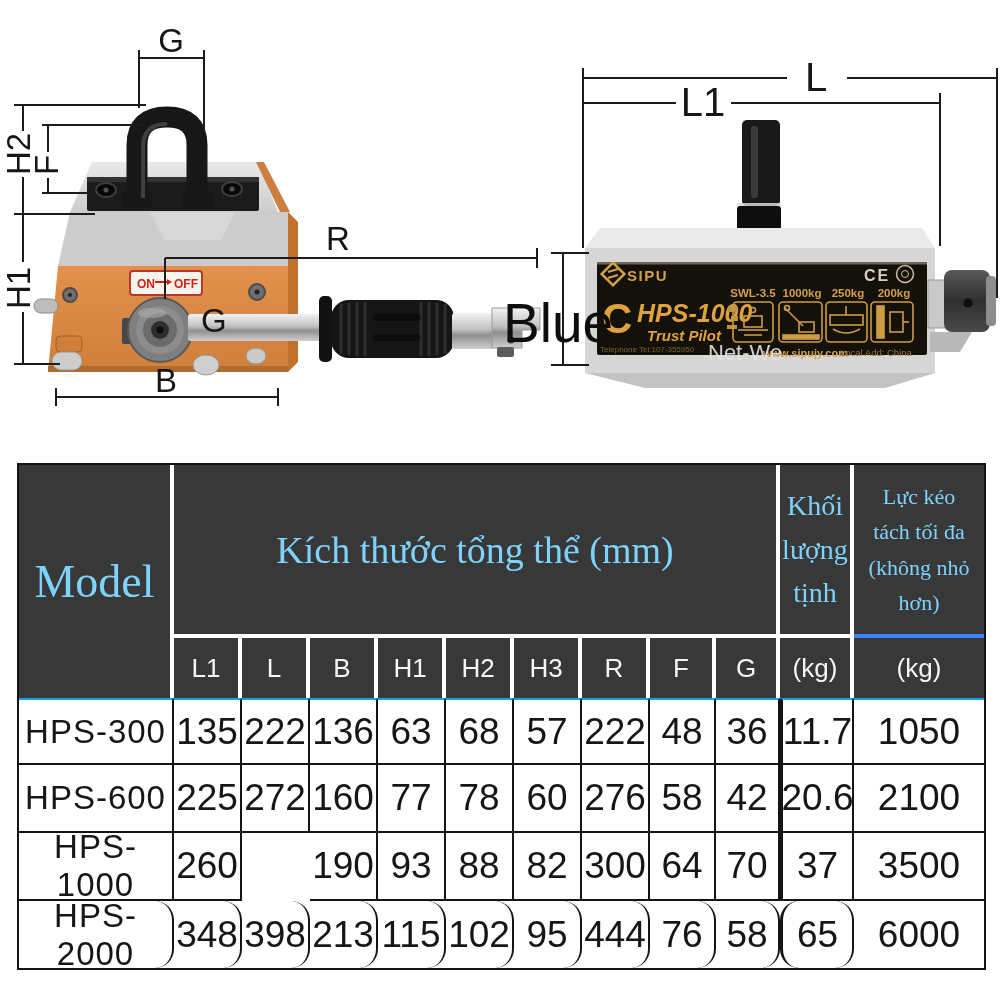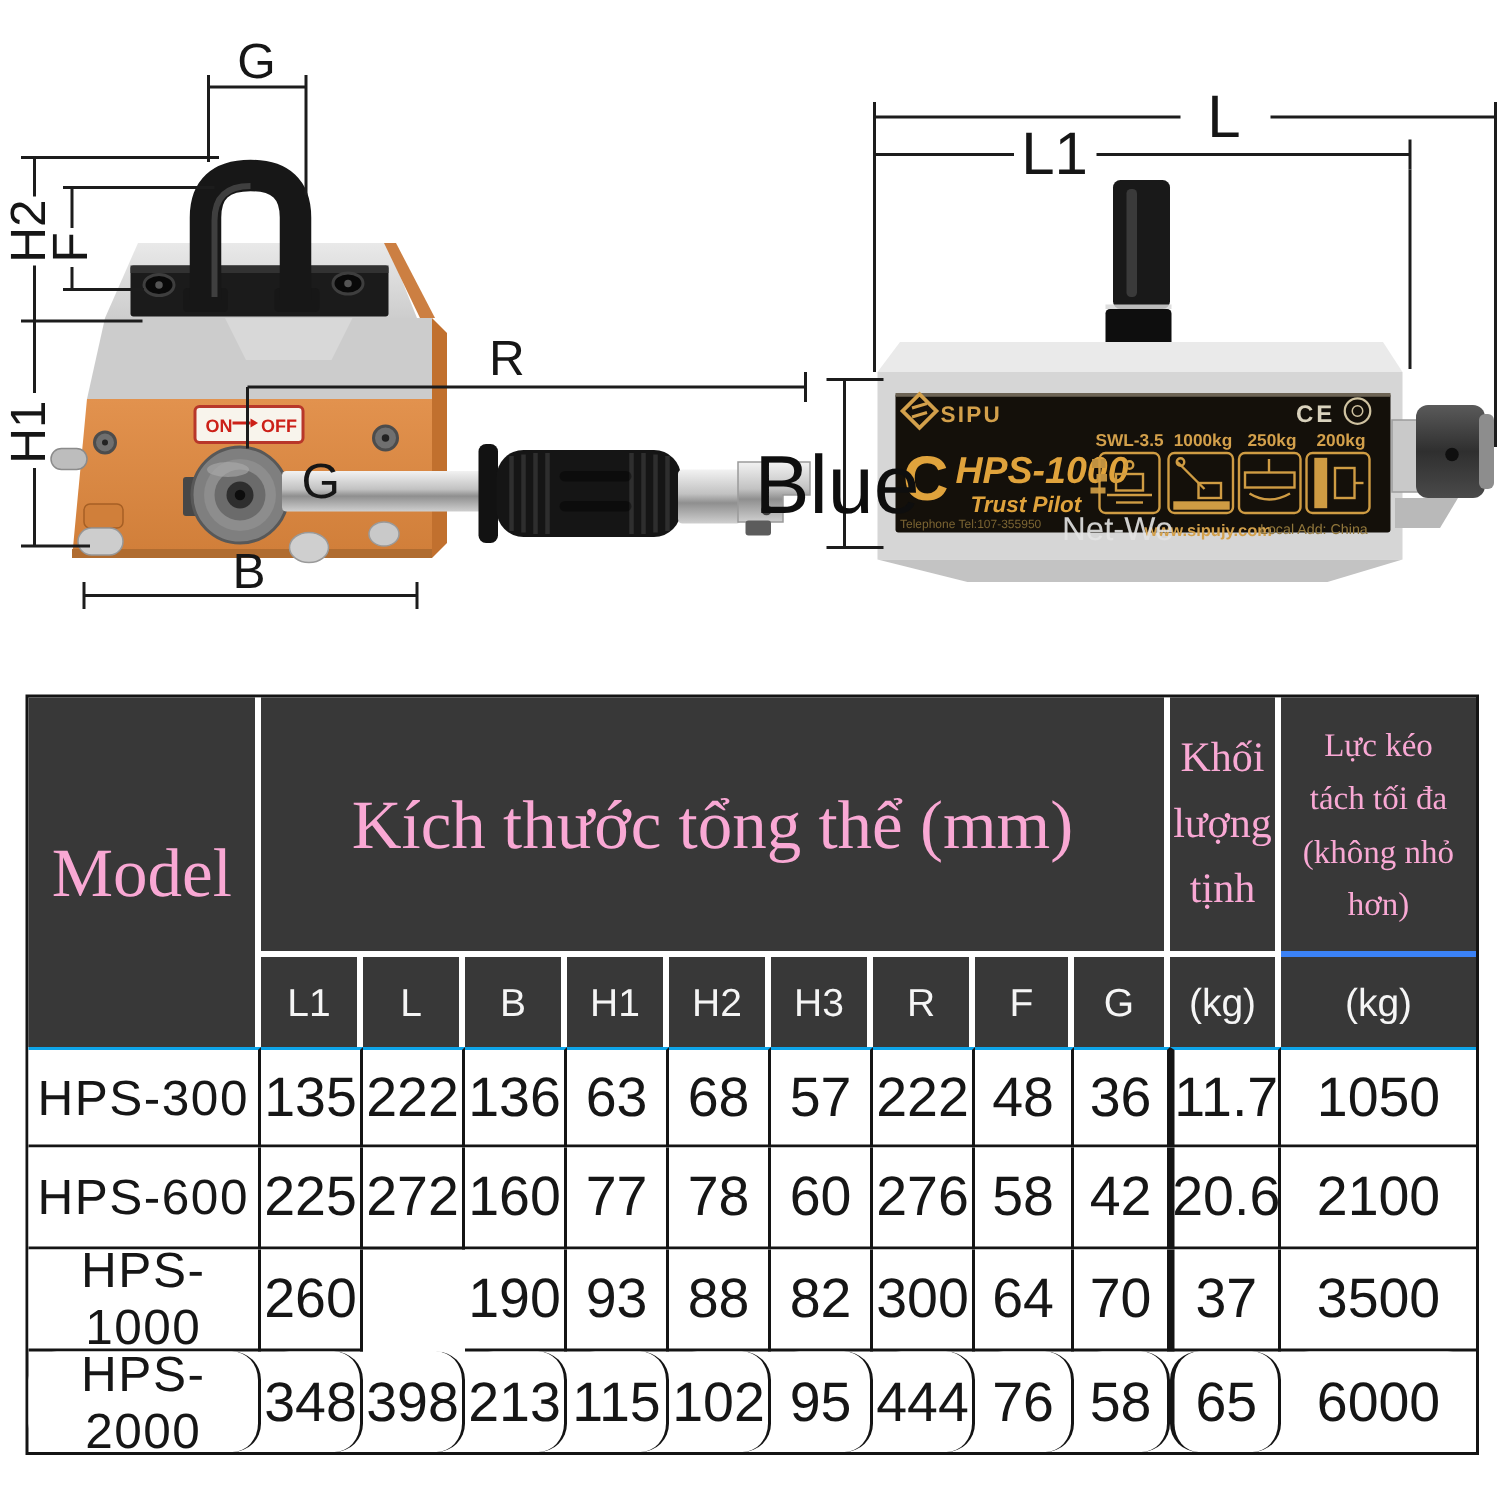--- a/index.html
+++ b/index.html
@@ -13,25 +13,25 @@
   .gold{fill:#d3a04b;}
   .golddim{fill:#93783c;}
   .goldstroke{stroke:#cf9c43;fill:none;stroke-width:1.6;}
 
   
   .spec-table{position:absolute;left:17px;top:463px;width:965px;
     display:grid;border:2px solid #141414;
     grid-template-columns:155px 68px 68px 68px 68px 68px 68px 68px 66px 64px 74px 130px;
     grid-template-rows:173px 60px 67px 68px 68px 67px;}
   .cell{display:flex;align-items:center;justify-content:center;text-align:center;}
-  .hd{background:#383838;color:#f9a8d4;}
+  .hd{background:#383838;color:#7dd3fc;}
   .model-hd{grid-area:1/1/3/2;border-right:4px solid #fff;
     font-family:"Liberation Serif",serif;font-size:46px;}
   .group-hd{grid-area:1/2/2/11;border-right:4px solid #fff;border-bottom:4px solid #fff;
-    font-family:"Liberation Serif",serif;font-size:46px;}
+    font-family:"Liberation Serif",serif;font-size:38px;}
   .net-hd{grid-area:1/11/2/12;border-right:4px solid #fff;border-bottom:4px solid #fff;
     font-family:"Liberation Serif",serif;font-size:28px;line-height:1.55;}
   .force-hd{grid-area:1/12/2/13;border-bottom:4px solid #3b82f6;
     font-family:"Liberation Serif",serif;font-size:22px;line-height:1.6;padding:0 8px;}
   .sub{background:#383838;color:#f5f5f5;font-size:26px;border-right:4px solid #fff;}
   .sub.last{border-right:none;}
   .data{background:#fff;color:#161616;font-size:37px;
     border-right:2px solid #141414;border-bottom:2px solid #141414;}
   .data.firstrow{border-top:2px solid #0ea5e9;}
   .data.thickleft{border-left:3px solid #141414;}

